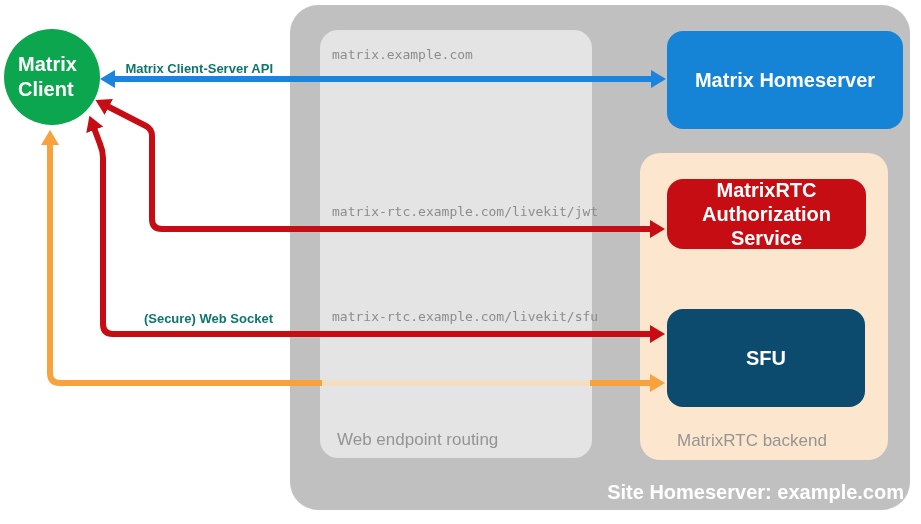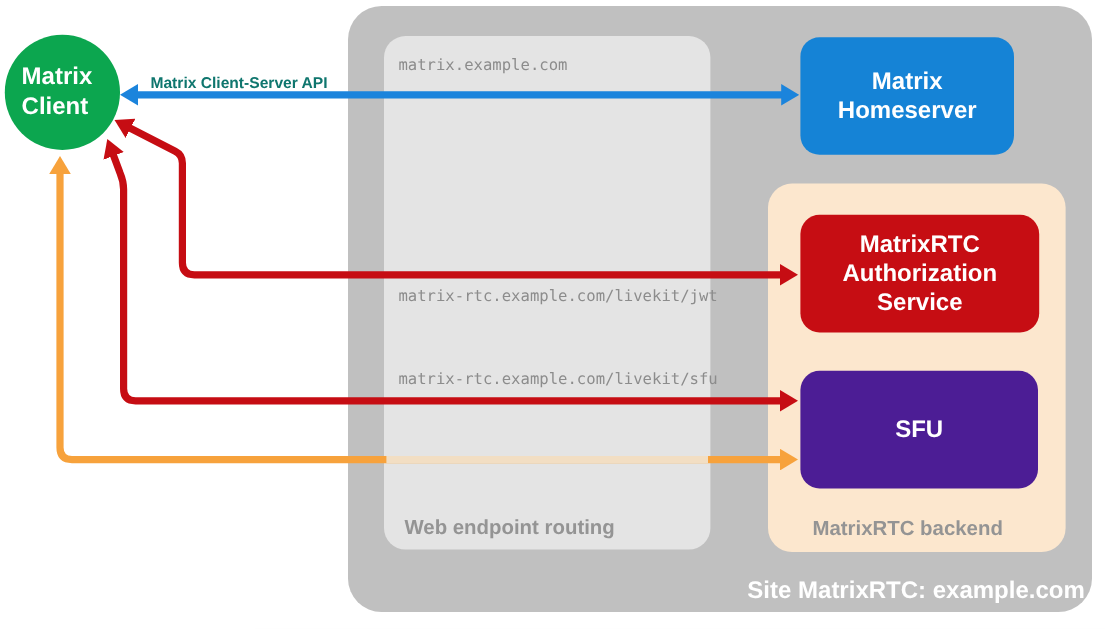--- a/index.html
+++ b/index.html
@@ -19,23 +19,23 @@
   .backend-box{
     position:absolute;left:640px;top:153px;width:248px;height:307px;
     background:#FCE7CE;border-radius:20px;
   }
   
   .node{
     position:absolute;display:flex;align-items:center;justify-content:center;
     color:#ffffff;font-weight:700;font-size:20px;line-height:1.2;text-align:center;
     border-radius:16px;
   }
-  .homeserver{left:667px;top:31px;width:178px;height:98px;background:#1583D6;}
-  .auth-service{left:667px;top:179px;width:199px;height:98px;background:#C60D13;padding:0 24px;box-sizing:border-box;}
-  .sfu{left:667px;top:309px;width:198px;height:98px;background:#4c1d95;}
+  .homeserver{left:667px;top:31px;width:236px;height:98px;background:#1583D6;}
+  .auth-service{left:667px;top:179px;width:199px;height:70px;background:#C60D13;padding:0 24px;box-sizing:border-box;}
+  .sfu{left:667px;top:309px;width:198px;height:98px;background:#0c4a6e;}
   .client-circle{
     position:absolute;left:4px;top:29px;width:96px;height:96px;border-radius:50%;
     background:#0CA64F;display:flex;align-items:center;justify-content:center;
     color:#fff;font-weight:700;font-size:20px;line-height:1.25;text-align:left;
     padding:0 14px;box-sizing:border-box;
   }
   
   .arrow-label{
     position:absolute;left:40px;width:233px;text-align:right;
     font-size:13px;font-weight:700;color:#0f766e;line-height:1.2;white-space:nowrap;
@@ -43,25 +43,25 @@
   .lbl-api{top:61px;}
   .lbl-https{top:205px;}
   .lbl-ws{top:311px;}
   .lbl-webrtc{top:363px;}
   
   .route{
     position:absolute;left:332px;font-family:"DejaVu Sans Mono",monospace;
     font-size:13px;color:#8C8C8C;line-height:1.2;white-space:nowrap;
   }
   .route-1{top:47px;}
-  .route-2{top:204px;margin-top:36px;}
+  .route-2{top:204px;}
   .route-3{top:309px;}
   
   .caption{
-    position:absolute;font-size:17px;font-weight:700;color:#949494;line-height:1.2;white-space:nowrap;
+    position:absolute;font-size:17px;font-weight:400;color:#949494;line-height:1.2;white-space:nowrap;
   }
   .cap-routing{left:337px;top:430px;}
   .cap-backend{left:677px;top:431px;}
   .footer-label{
     position:absolute;right:17px;top:480px;font-size:20px;font-weight:700;color:#ffffff;
     line-height:1.2;white-space:nowrap;
   }
   .arrows-svg{position:absolute;left:0;top:0;z-index:10;pointer-events:none;}
 </style>
 </head>
@@ -83,28 +83,29 @@
   </div>
   <div class="node sfu">
     <span>SFU</span>
   </div>
 
   <div class="client-circle">
     <span>Matrix Client</span>
   </div>
 
   <div class="arrow-label lbl-api">Matrix Client-Server API</div>
+  <div class="arrow-label lbl-ws">(Secure) Web Socket</div>
 
   <div class="route route-1">matrix.example.com</div>
   <div class="route route-2">matrix-rtc.example.com/livekit/jwt</div>
   <div class="route route-3">matrix-rtc.example.com/livekit/sfu</div>
 
   <div class="caption cap-routing">Web endpoint routing</div>
   <div class="caption cap-backend">MatrixRTC backend</div>
-  <div class="footer-label">Site MatrixRTC: example.com</div>
+  <div class="footer-label">Site Homeserver: example.com</div>
 
   <svg class="arrows-svg" width="921" height="524" viewBox="0 0 921 524">
     <defs>
       <marker id="ah-blue" markerUnits="userSpaceOnUse" markerWidth="15" markerHeight="18" viewBox="0 0 15 18" refX="2" refY="9" orient="auto-start-reverse">
         <path d="M0,0 L15,9 L0,18 Z" fill="#1B84DC"></path>
       </marker>
       <marker id="ah-red" markerUnits="userSpaceOnUse" markerWidth="15" markerHeight="18" viewBox="0 0 15 18" refX="2" refY="9" orient="auto-start-reverse">
         <path d="M0,0 L15,9 L0,18 Z" fill="#C60D13"></path>
       </marker>
       <marker id="ah-orange" markerUnits="userSpaceOnUse" markerWidth="15" markerHeight="18" viewBox="0 0 15 18" refX="2" refY="9" orient="auto-start-reverse">

